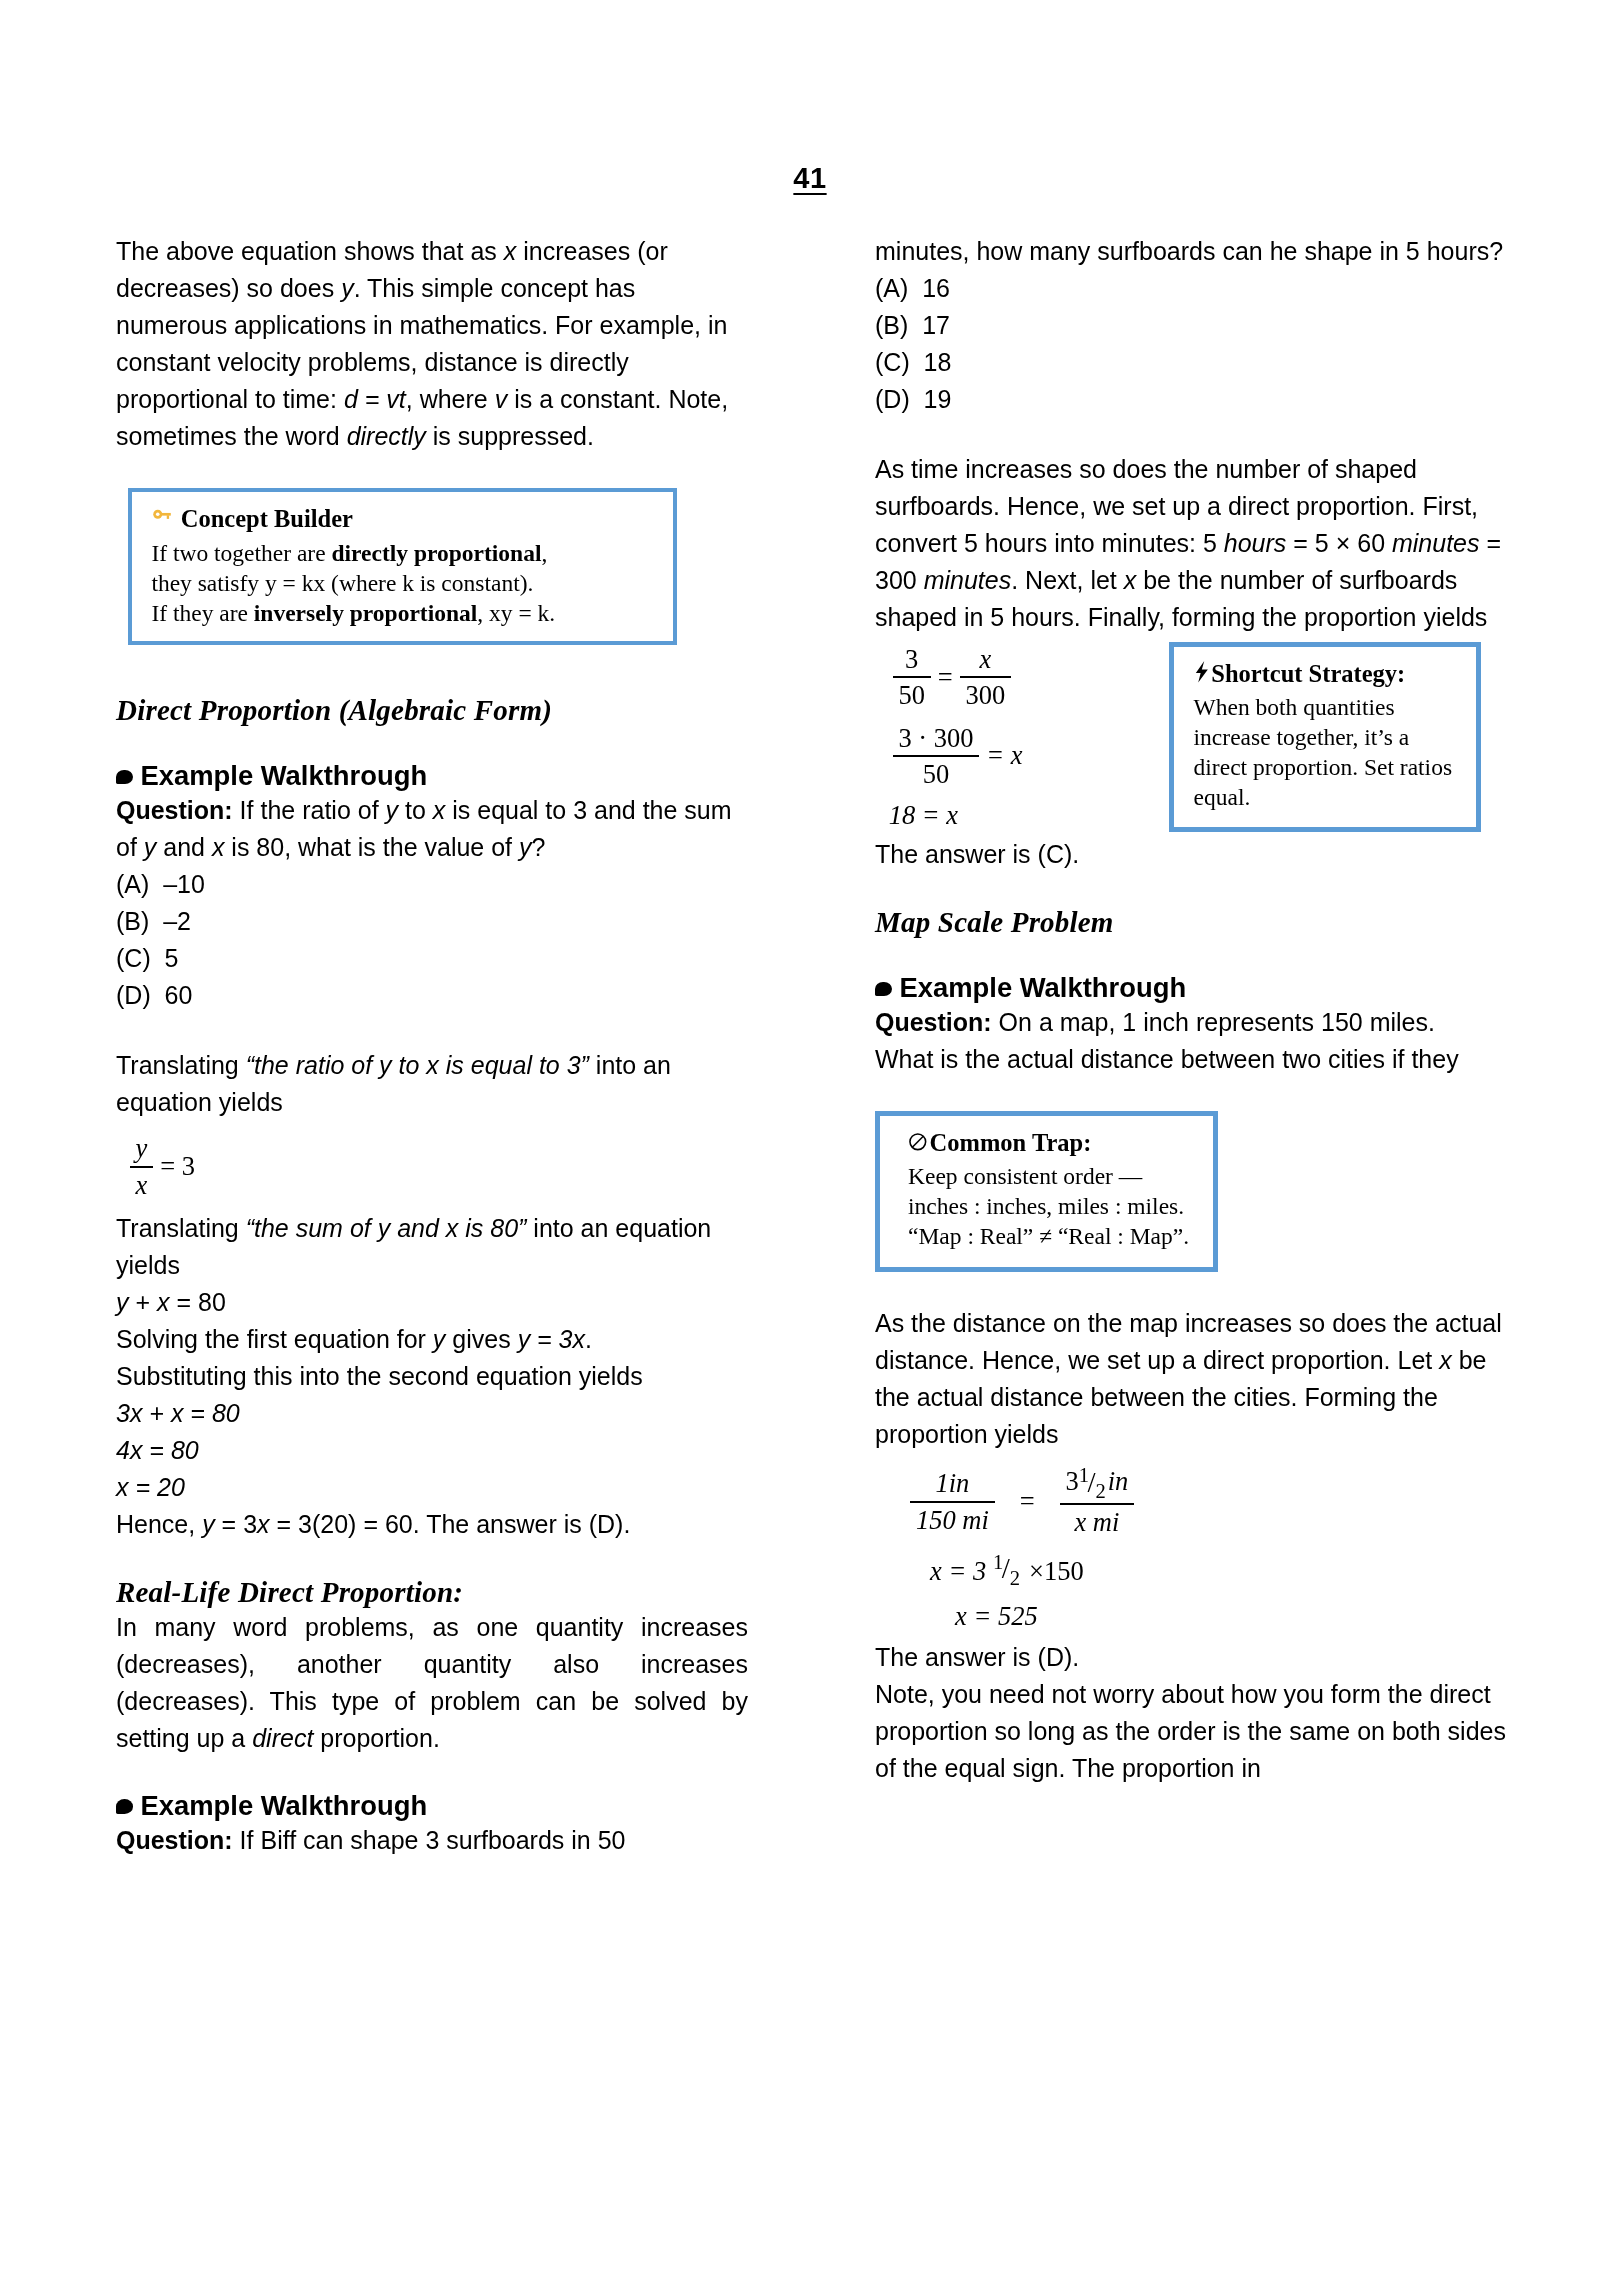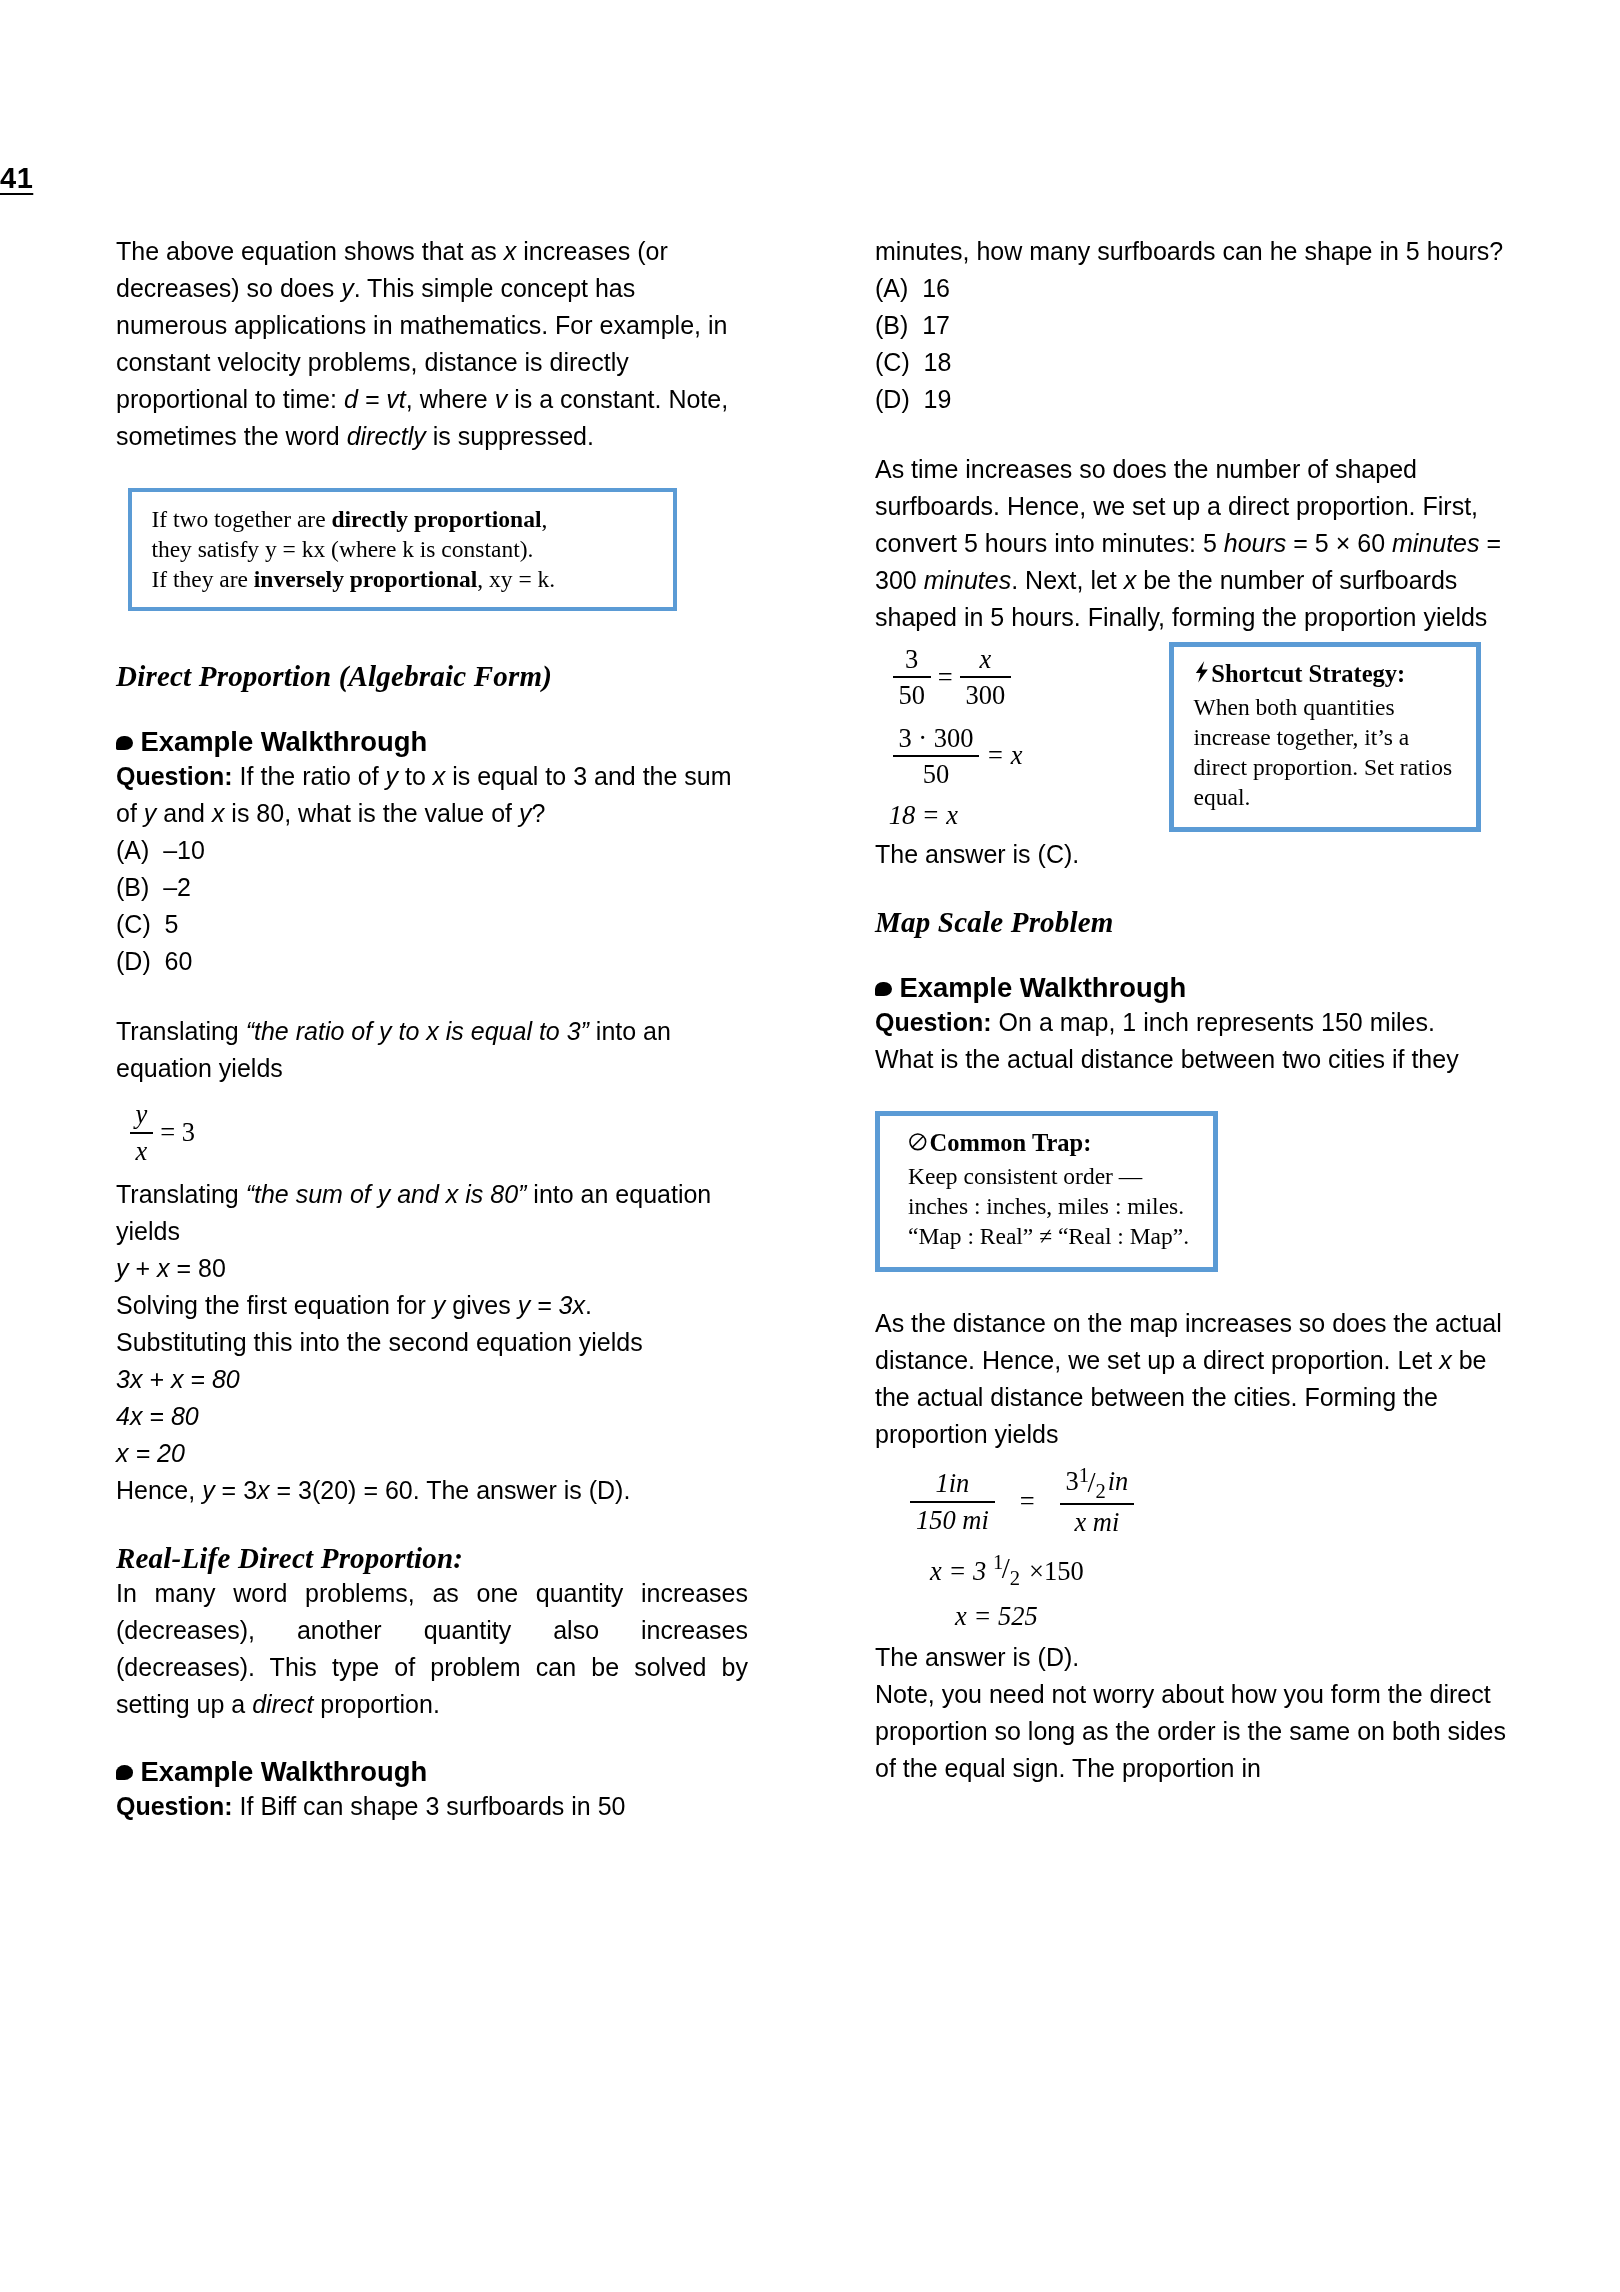--- a/index.html
+++ b/index.html
@@ -20,21 +20,21 @@
     width: 1620px;
     height: 2293px;
     box-sizing: border-box;
     padding: 0;
   }
   .page-number {
     position: absolute;
     top: 162px;
     left: 0;
     width: 1620px;
-    text-align: left;
+    text-align: center;
     font-family: "Liberation Sans", sans-serif;
     font-weight: bold;
     font-size: 29px;
     text-decoration: underline;
     text-underline-offset: 4.9px;
     letter-spacing: 0.5px;
   }
   .columns {
     position: absolute;
     top: 233px;
@@ -188,20 +188,26 @@
 
   <div class="columns">
 
     <div class="col col-left">
 
       <p class="body"><span>The above equation shows that as </span><i>x</i><span> increases (or decreases) so does </span><i>y</i><span>.  This simple concept has numerous applications in mathematics.  For example, in constant velocity problems, distance is directly proportional to time: </span><i>d = vt</i><span>, where </span><i>v</i><span> is a constant.  Note, sometimes the word </span><i>directly</i><span> is suppressed.</span></p>
 
       <div class="spacer-md"></div>
 
       <div class="callout concept">
+        <span class="ctitle"><span class="key-icon"><svg width="21.6" height="21.6" viewBox="0 0 24 24">
+                <circle cx="7.5" cy="8" r="5" fill="#f2b63c"></circle>
+                <circle cx="7.5" cy="8" r="2" fill="#ffffff"></circle>
+                <rect x="10" y="6.6" width="12" height="3" fill="#f2b63c"></rect>
+                <rect x="17.5" y="9.2" width="2.6" height="4" fill="#f2b63c"></rect>
+              </svg></span><span>Concept Builder</span></span>
         <span class="cline"><span>If two together are </span><b>directly proportional</b><span>,</span></span>
         <span class="cline">they satisfy y = kx (where k is constant).</span>
         <span class="cline"><span>If they are </span><b>inversely proportional</b><span>, xy = k.</span></span>
       </div>
 
       <div class="spacer-lg"></div>
 
       <h2 class="section">Direct Proportion (Algebraic Form)</h2>
 
       <div class="spacer-md"></div>

